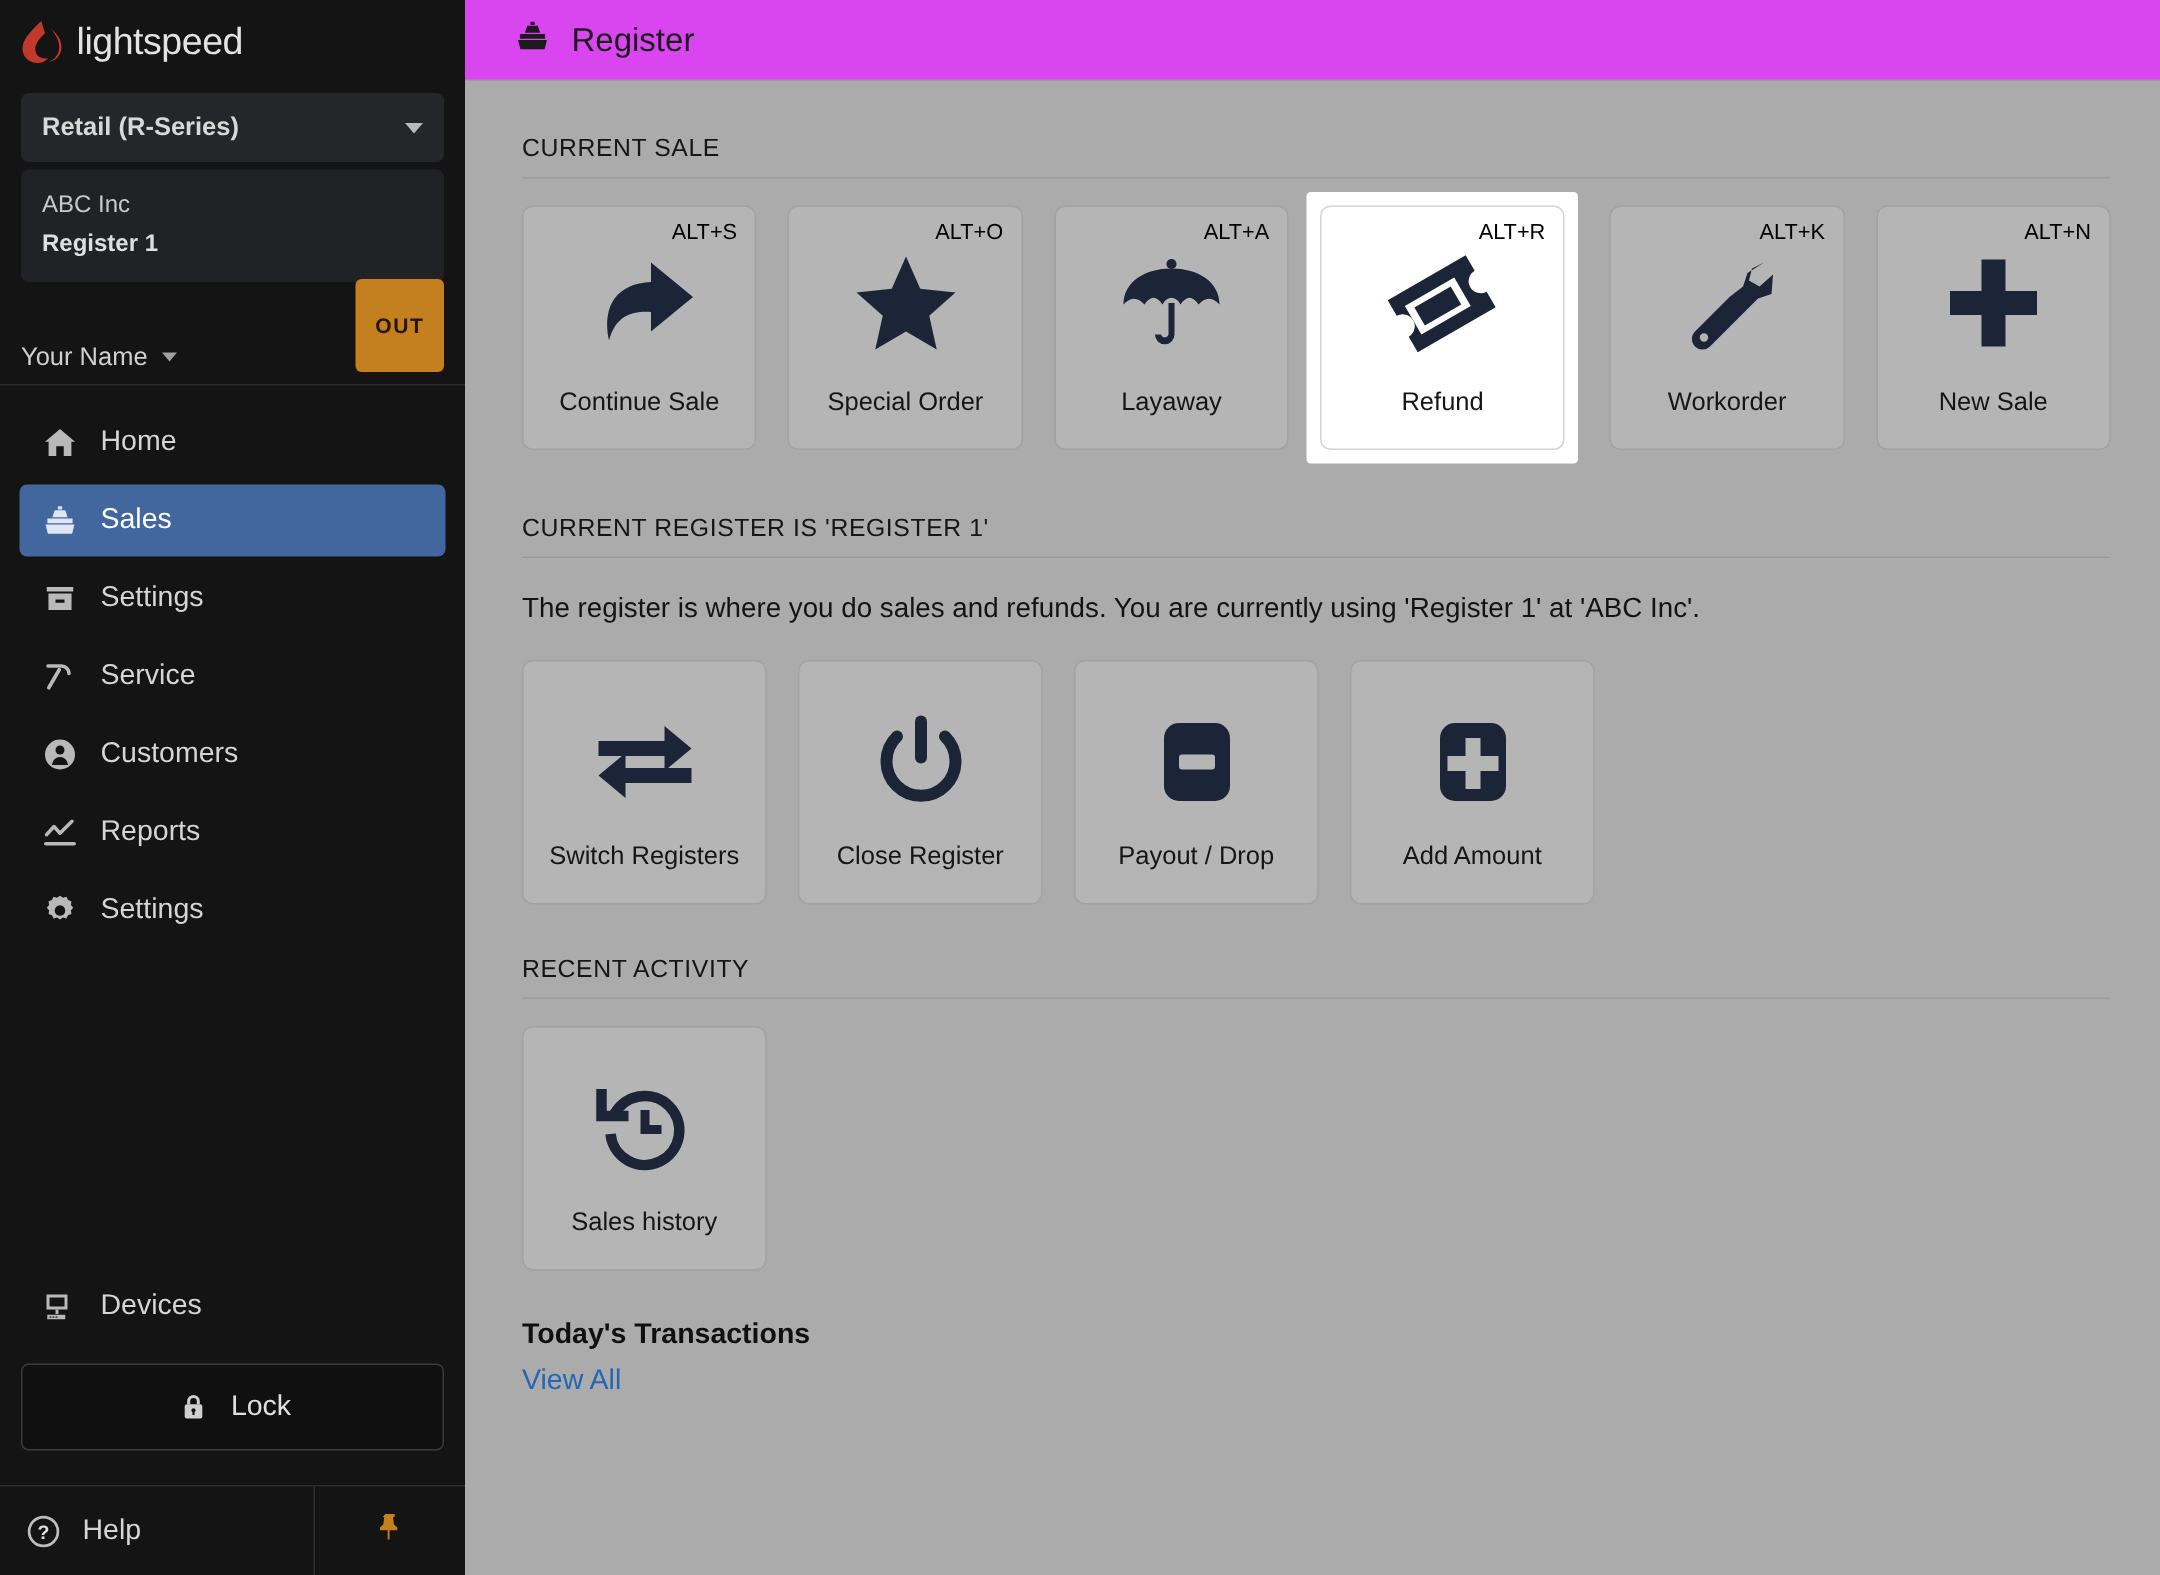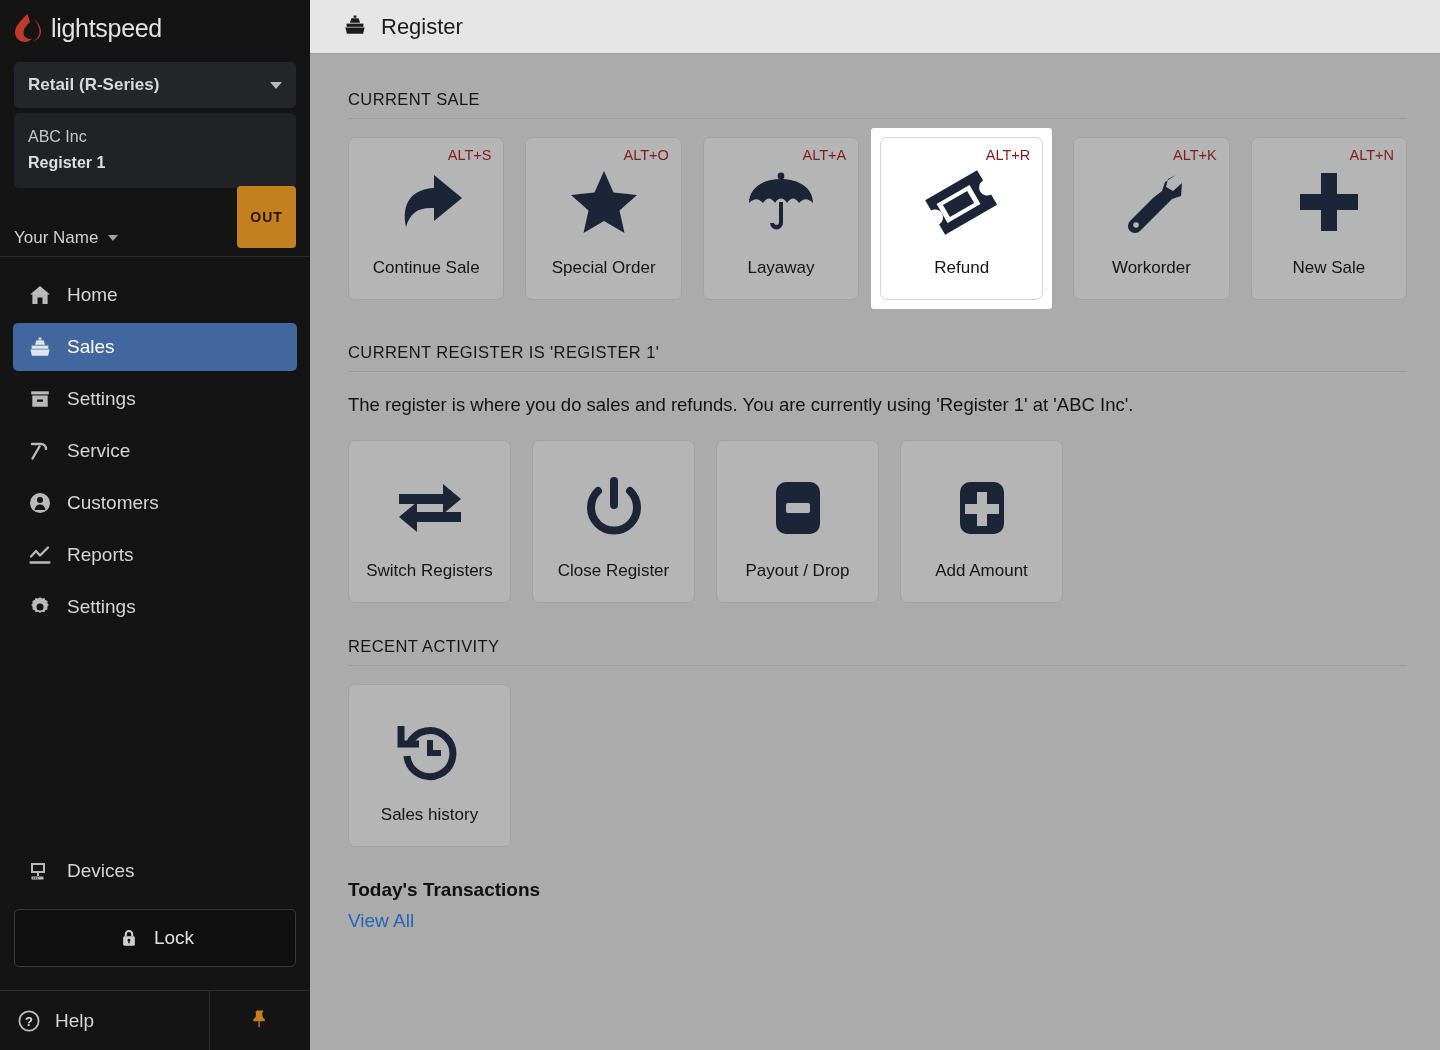--- a/index.html
+++ b/index.html
@@ -198,21 +198,21 @@
     height: 1050px;
     background: #ababab;
     display: flex;
     flex-direction: column;
     overflow: hidden;
   }
 
   .topbar {
     height: 54px;
     flex: 0 0 54px;
-    background: #e5e5e5;
+    background: #d946ef;
     border-bottom: 1px solid #9d9d9d;
     display: flex;
     align-items: center;
     gap: 14px;
     padding: 0 0 0 33px;
   }
   .topbar-title {
     font-size: 22px;
     color: #1b1b1b;
   }
@@ -251,21 +251,21 @@
     display: flex;
     flex-direction: column;
     align-items: center;
     cursor: pointer;
   }
   .tile-shortcut {
     position: absolute;
     top: 9px;
     right: 12px;
     font-size: 14.5px;
-    color: #7f1d1d;
+    color: #000000;
   }
   .tile-icon {
     flex: 1 1 auto;
     display: flex;
     align-items: center;
     justify-content: center;
     width: 100%;
     padding-top: 8px;
   }
   .tile-icon svg { display: block; }

